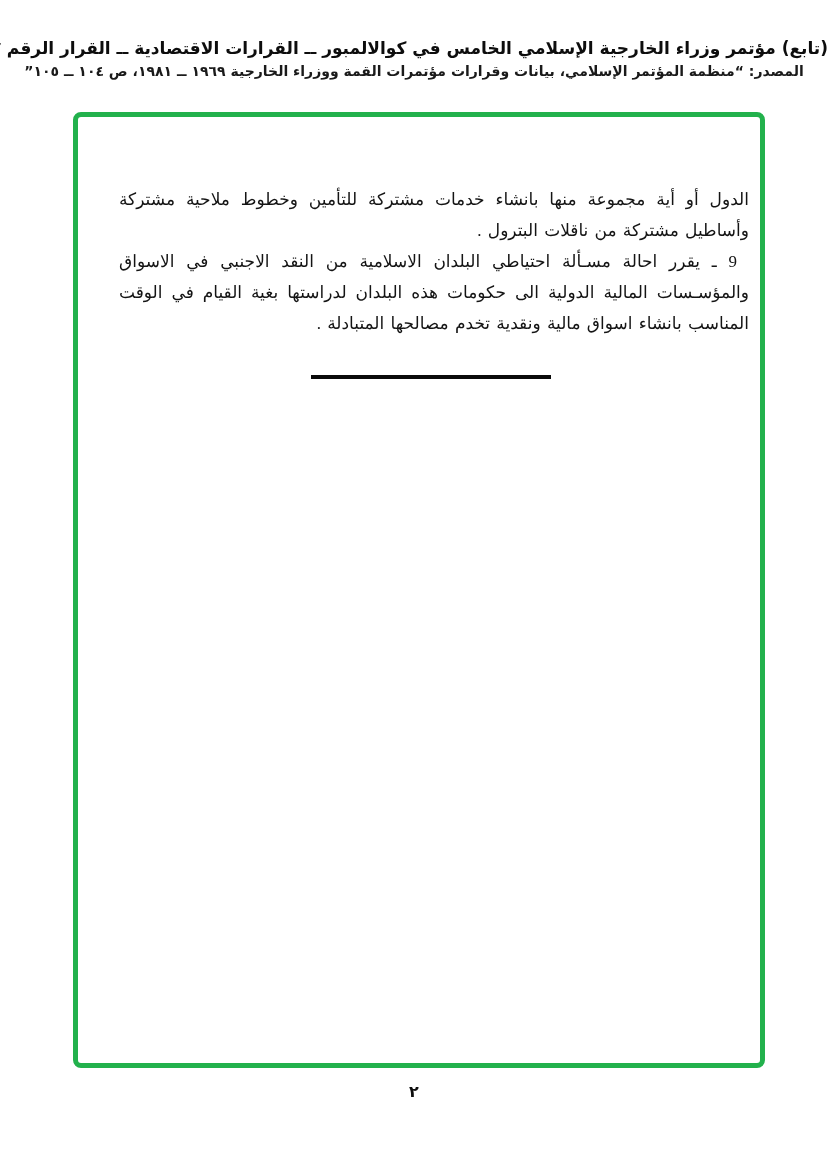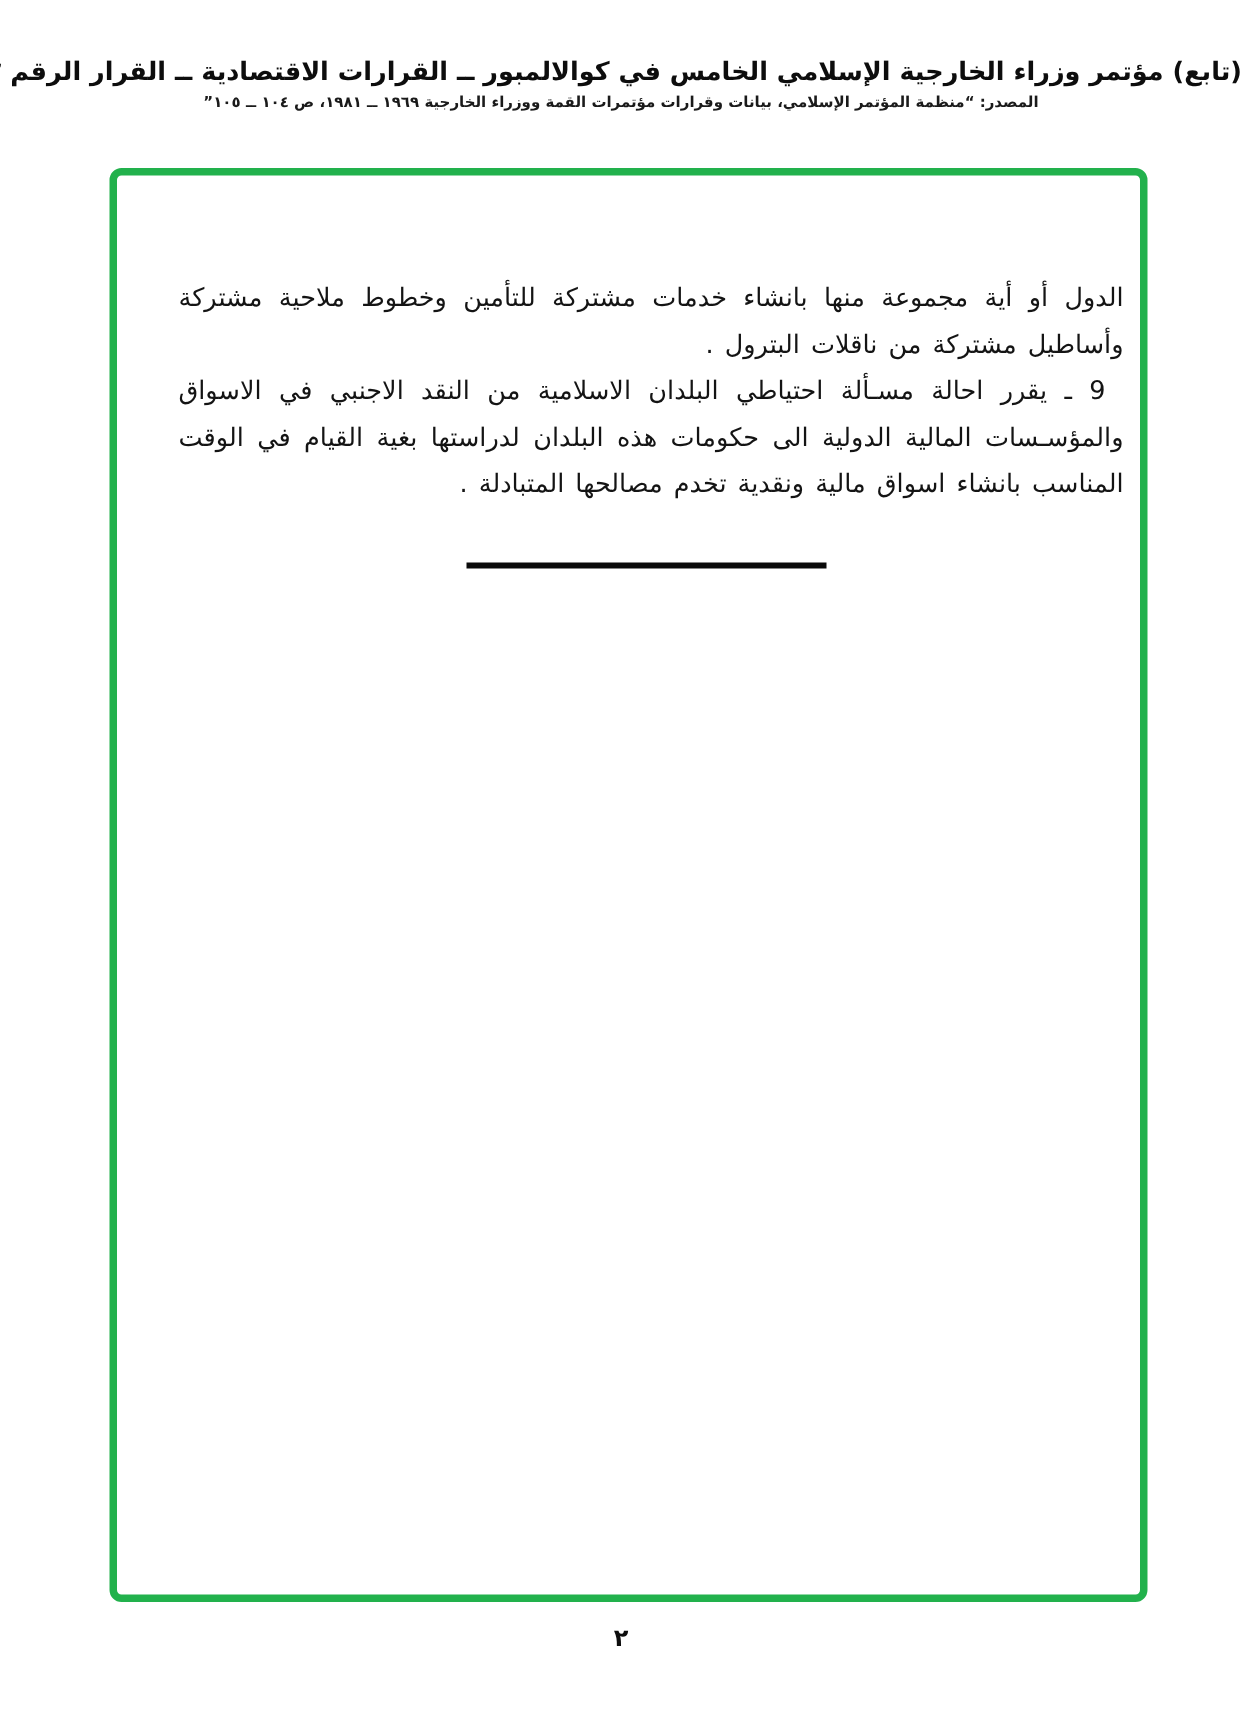--- a/index.html
+++ b/index.html
@@ -24,21 +24,21 @@
   }
   .doc-title {
     font-size: 17px;
     font-weight: 700;
     color: #0d0d0d;
     letter-spacing: 0px;
     white-space: nowrap;
   }
   .doc-source {
     margin-top: 5px;
-    font-size: 10px;
+    font-size: 14px;
     font-weight: 700;
     color: #1a1a1a;
     white-space: nowrap;
   }
   .highlight-frame {
     position: absolute;
     left: 73px;
     top: 112px;
     width: 692px;
     height: 956px;
@@ -51,20 +51,21 @@
     left: 73px;
     top: 112px;
     width: 692px;
     padding: 72px 16px 0 46px;
     direction: rtl;
     text-align: justify;
     font-size: 17px;
     line-height: 31px;
     word-spacing: 2px;
     color: #141414;
+    font-family: Liberation Serif, serif;
   }
   .doc-body p { margin: 0; }
   .doc-body p.indent-first { text-indent: 12px; }
   .section-divider {
     position: absolute;
     left: 311px;
     top: 375px;
     width: 240px;
     height: 4px;
     background: #0a0a0a;

